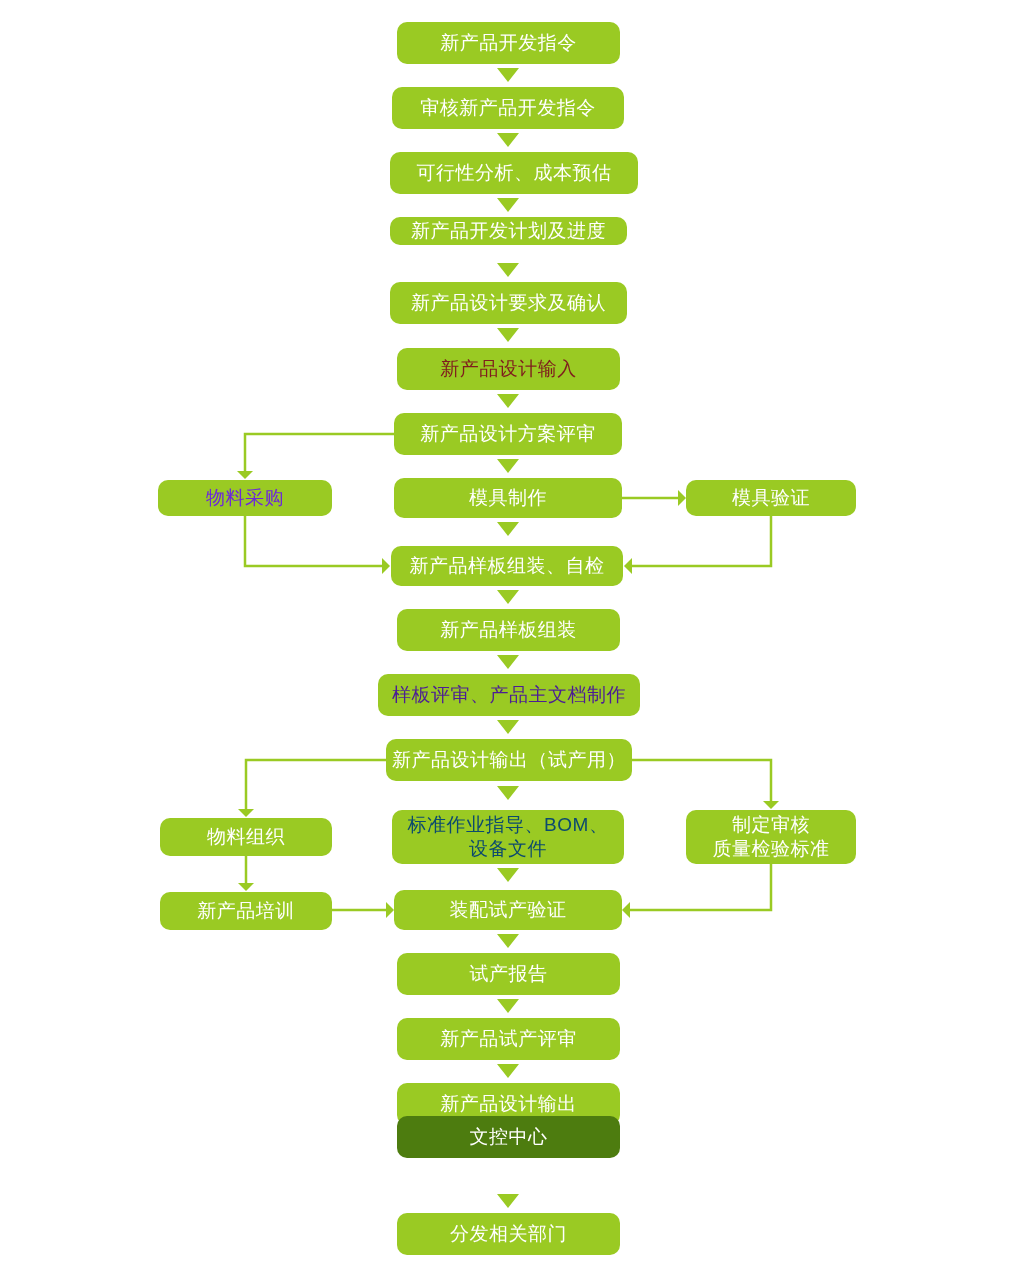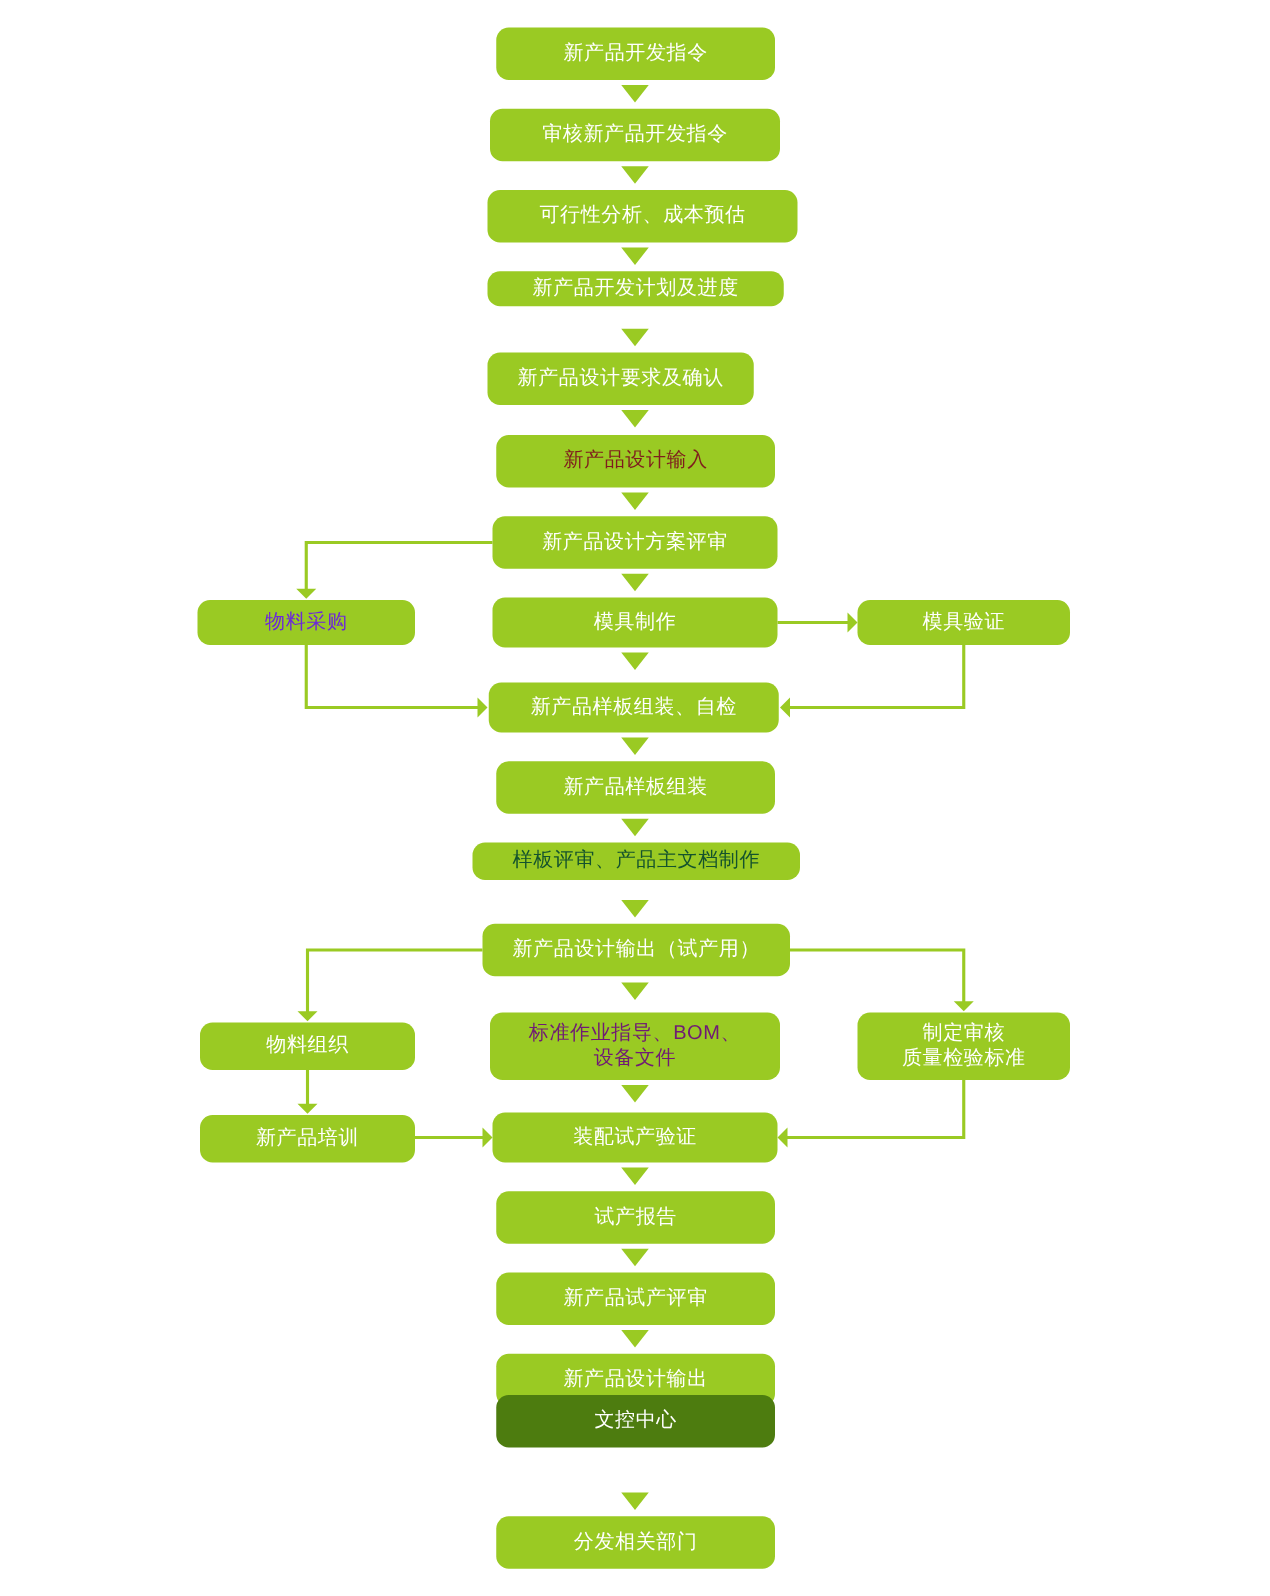--- a/index.html
+++ b/index.html
@@ -31,21 +31,21 @@
     position: absolute;
     box-sizing: border-box;
     background: #9aca23;
     border-radius: 10px;
     color: #ffffff;
     display: flex;
     align-items: center;
     justify-content: center;
     text-align: center;
     line-height: 1.15;
-    font-size: 16px;
+    font-size: 19px;
     letter-spacing: 0.5px;
     white-space: pre-line;
     z-index: 2;
   }
   .node.two-line {
     line-height: 1.28;
   }
 </style>
 </head>
 <body>
@@ -89,32 +89,32 @@
       <polygon points="763,801 779,801 771,809" fill="#9aca23"></polygon>
       <path d="M 771 864 L 771 910 L 629 910" fill="none" stroke="#9aca23" stroke-width="2.5"></path>
       <polygon points="630,902 630,918 622,910" fill="#9aca23"></polygon>
     </svg>
 
   <div id="nodes">
       <div class="node" style="left: 397px; top: 22px; width: 223px; height: 42px; background: rgb(154, 202, 35); color: rgb(255, 255, 255);">新产品开发指令</div>
       <div class="node" style="left: 392px; top: 87px; width: 232px; height: 42px; background: rgb(154, 202, 35); color: rgb(255, 255, 255);">审核新产品开发指令</div>
       <div class="node" style="left: 390px; top: 152px; width: 248px; height: 42px; background: rgb(154, 202, 35); color: rgb(255, 255, 255);">可行性分析、成本预估</div>
       <div class="node" style="left: 390px; top: 217px; width: 237px; height: 28px; background: rgb(154, 202, 35); color: rgb(255, 255, 255);">新产品开发计划及进度</div>
-      <div class="node" style="left: 390px; top: 282px; width: 213px; height: 42px; background: rgb(154, 202, 35); color: rgb(255, 255, 255);">新产品设计要求及确认</div>
+      <div class="node" style="left: 390px; top: 282px; width: 237px; height: 42px; background: rgb(154, 202, 35); color: rgb(255, 255, 255);">新产品设计要求及确认</div>
       <div class="node" style="left: 397px; top: 348px; width: 223px; height: 42px; background: rgb(154, 202, 35); color: #7f1d1d;">新产品设计输入</div>
       <div class="node" style="left: 394px; top: 413px; width: 228px; height: 42px; background: rgb(154, 202, 35); color: rgb(255, 255, 255);">新产品设计方案评审</div>
       <div class="node" style="left: 158px; top: 480px; width: 174px; height: 36px; background: rgb(154, 202, 35); color: #6d28d9;">物料采购</div>
       <div class="node" style="left: 394px; top: 478px; width: 228px; height: 40px; background: rgb(154, 202, 35); color: rgb(255, 255, 255);">模具制作</div>
       <div class="node" style="left: 686px; top: 480px; width: 170px; height: 36px; background: rgb(154, 202, 35); color: rgb(255, 255, 255);">模具验证</div>
       <div class="node" style="left: 391px; top: 546px; width: 232px; height: 40px; background: rgb(154, 202, 35); color: rgb(255, 255, 255);">新产品样板组装、自检</div>
       <div class="node" style="left: 397px; top: 609px; width: 223px; height: 42px; background: rgb(154, 202, 35); color: rgb(255, 255, 255);">新产品样板组装</div>
-      <div class="node" style="left: 378px; top: 674px; width: 262px; height: 30px; background: rgb(154, 202, 35); color: #14532d;">样板评审、产品主文档制作</div>
+      <div class="node" style="left: 378px; top: 674px; width: 262px; height: 42px; background: rgb(154, 202, 35); color: #4c1d95;">样板评审、产品主文档制作</div>
       <div class="node" style="left: 386px; top: 739px; width: 246px; height: 42px; background: rgb(154, 202, 35); color: rgb(255, 255, 255);">新产品设计输出（试产用）</div>
       <div class="node" style="left: 160px; top: 818px; width: 172px; height: 38px; background: rgb(154, 202, 35); color: rgb(255, 255, 255);">物料组织</div>
-      <div class="node two-line" style="left: 392px; top: 810px; width: 232px; height: 54px; background: rgb(154, 202, 35); color: #701a75;">标准作业指导、BOM、
+      <div class="node two-line" style="left: 392px; top: 810px; width: 232px; height: 54px; background: rgb(154, 202, 35); color: #0c4a6e;">标准作业指导、BOM、
 设备文件</div>
       <div class="node two-line" style="left: 686px; top: 810px; width: 170px; height: 54px; background: rgb(154, 202, 35); color: rgb(255, 255, 255);">制定审核
 质量检验标准</div>
       <div class="node" style="left: 160px; top: 892px; width: 172px; height: 38px; background: rgb(154, 202, 35); color: rgb(255, 255, 255);">新产品培训</div>
       <div class="node" style="left: 394px; top: 890px; width: 228px; height: 40px; background: rgb(154, 202, 35); color: rgb(255, 255, 255);">装配试产验证</div>
       <div class="node" style="left: 397px; top: 953px; width: 223px; height: 42px; background: rgb(154, 202, 35); color: rgb(255, 255, 255);">试产报告</div>
       <div class="node" style="left: 397px; top: 1018px; width: 223px; height: 42px; background: rgb(154, 202, 35); color: rgb(255, 255, 255);">新产品试产评审</div>
       <div class="node" style="left: 397px; top: 1083px; width: 223px; height: 42px; background: rgb(154, 202, 35); color: rgb(255, 255, 255);">新产品设计输出</div>
       <div class="node" style="left: 397px; top: 1116px; width: 223px; height: 42px; background: #4d7c0f; color: rgb(255, 255, 255);">文控中心</div>
       <div class="node" style="left: 397px; top: 1213px; width: 223px; height: 42px; background: rgb(154, 202, 35); color: rgb(255, 255, 255);">分发相关部门</div>

